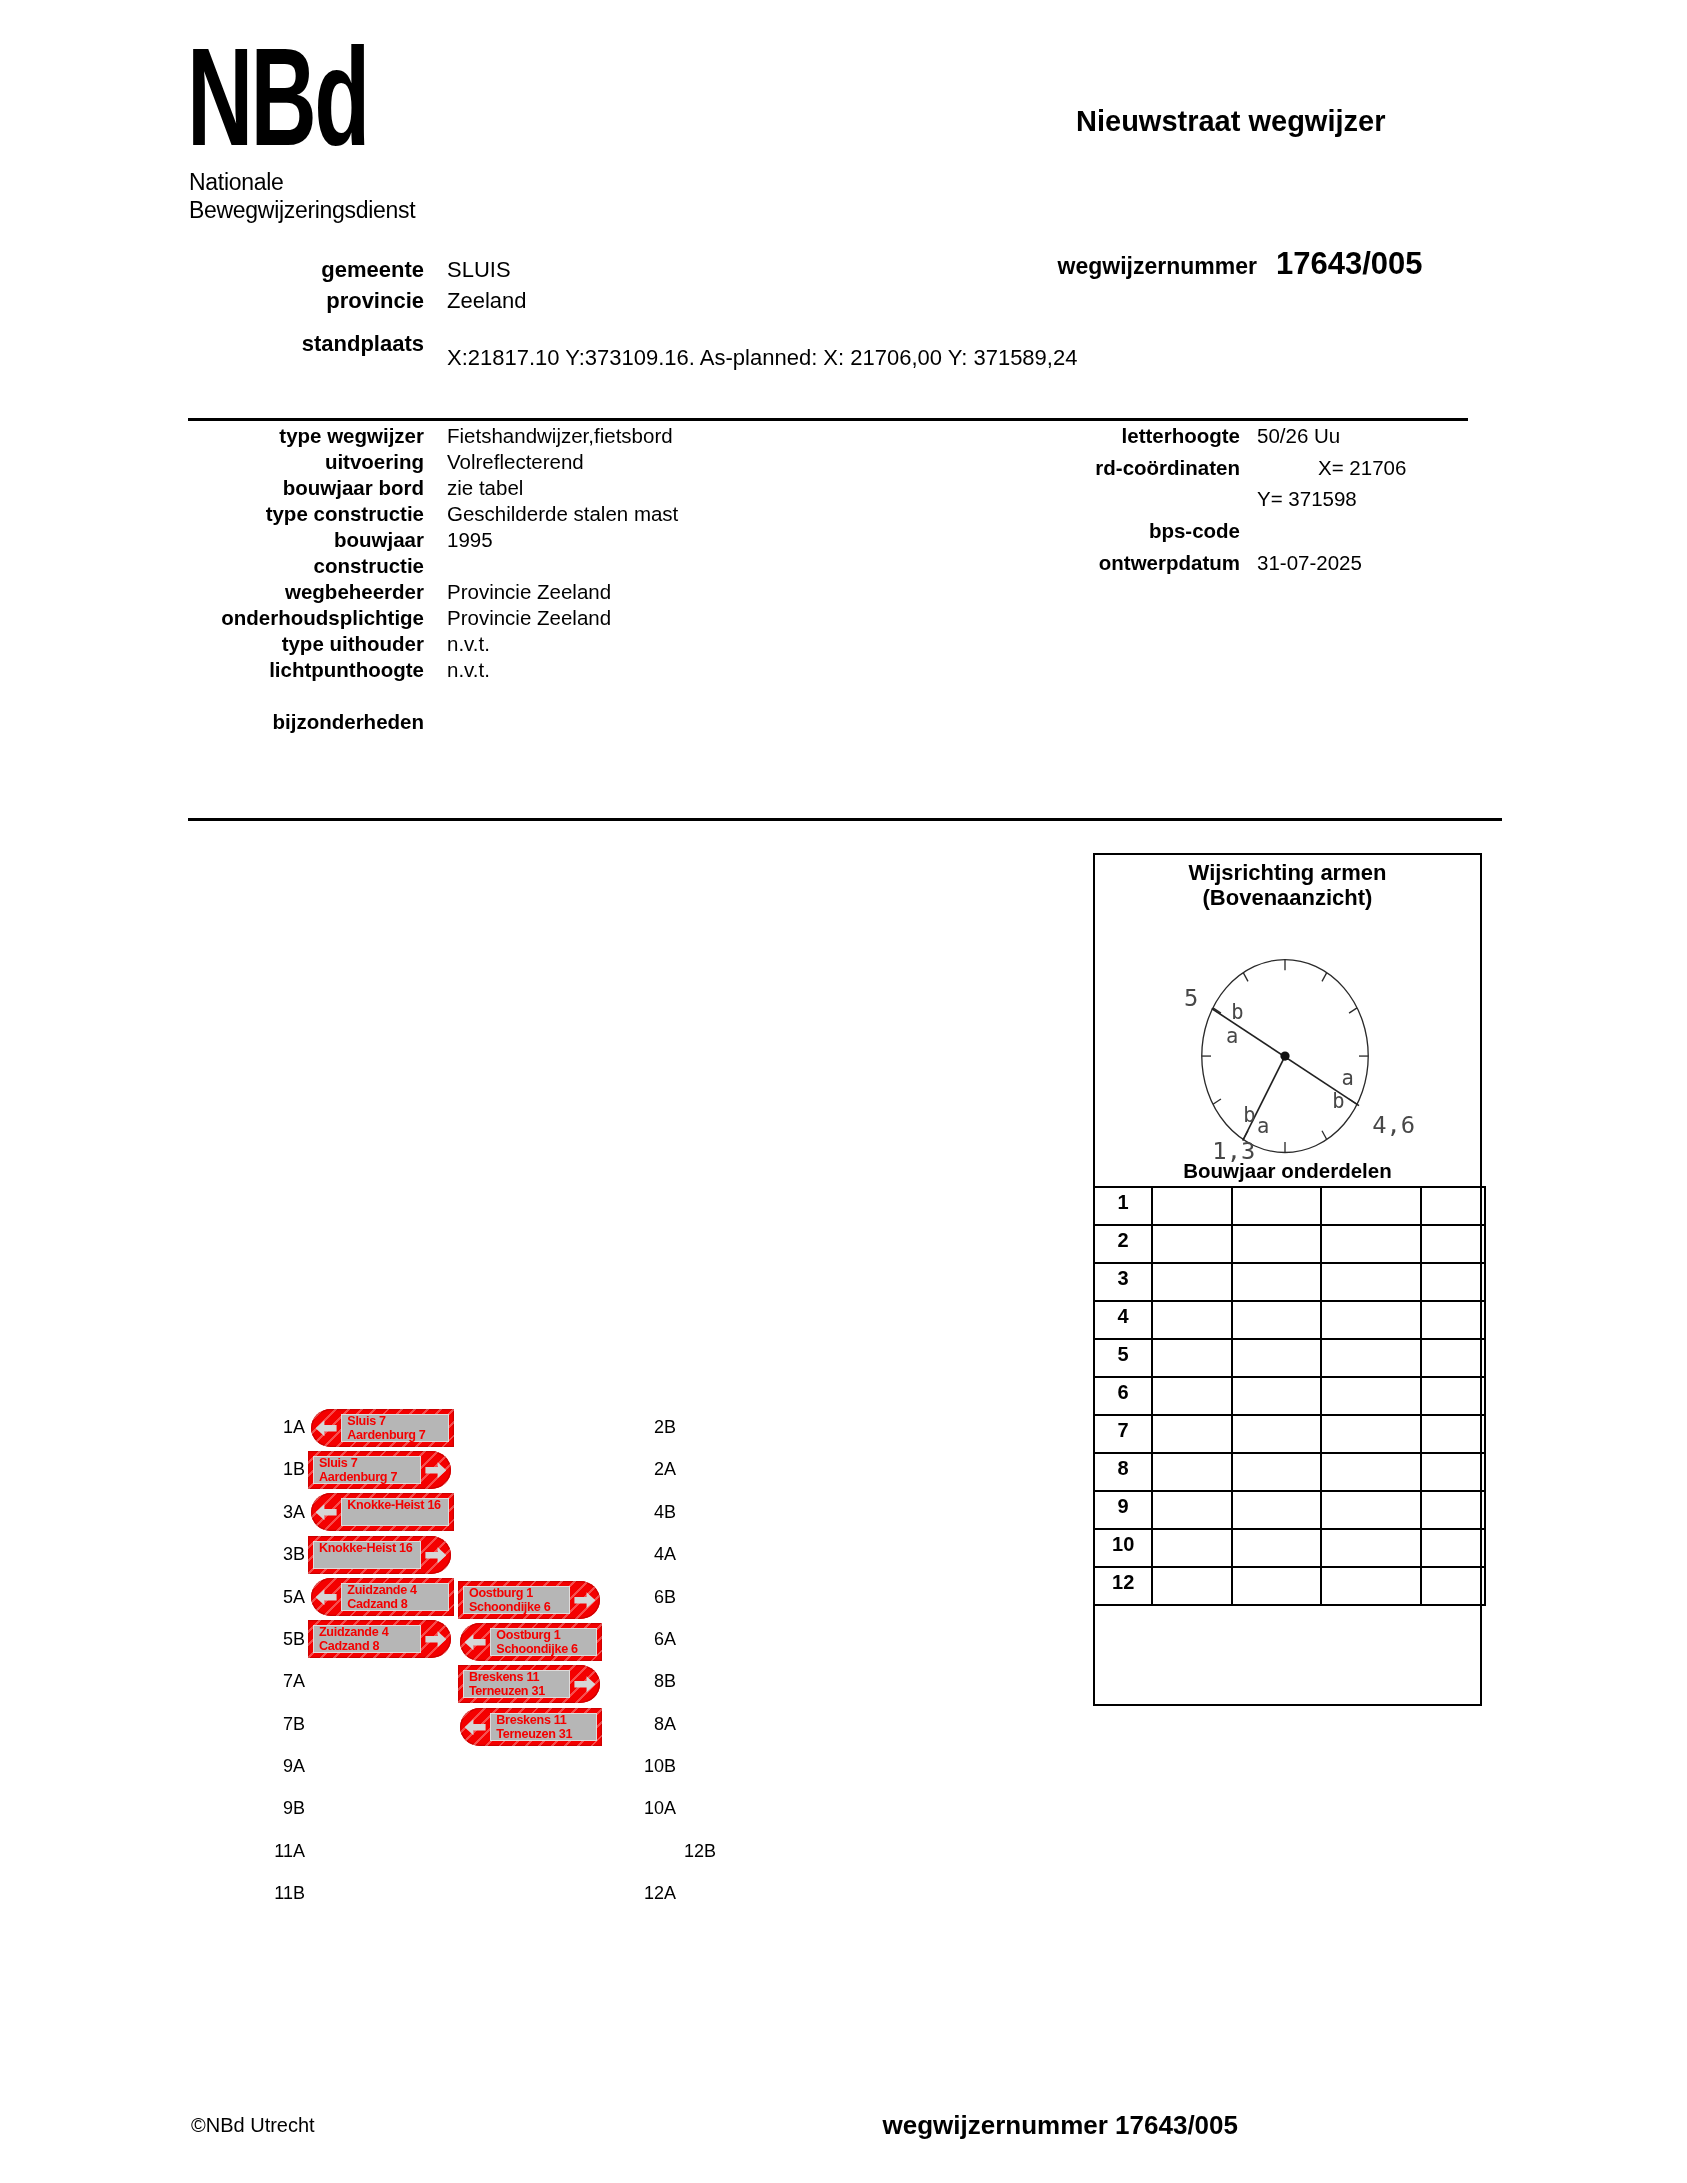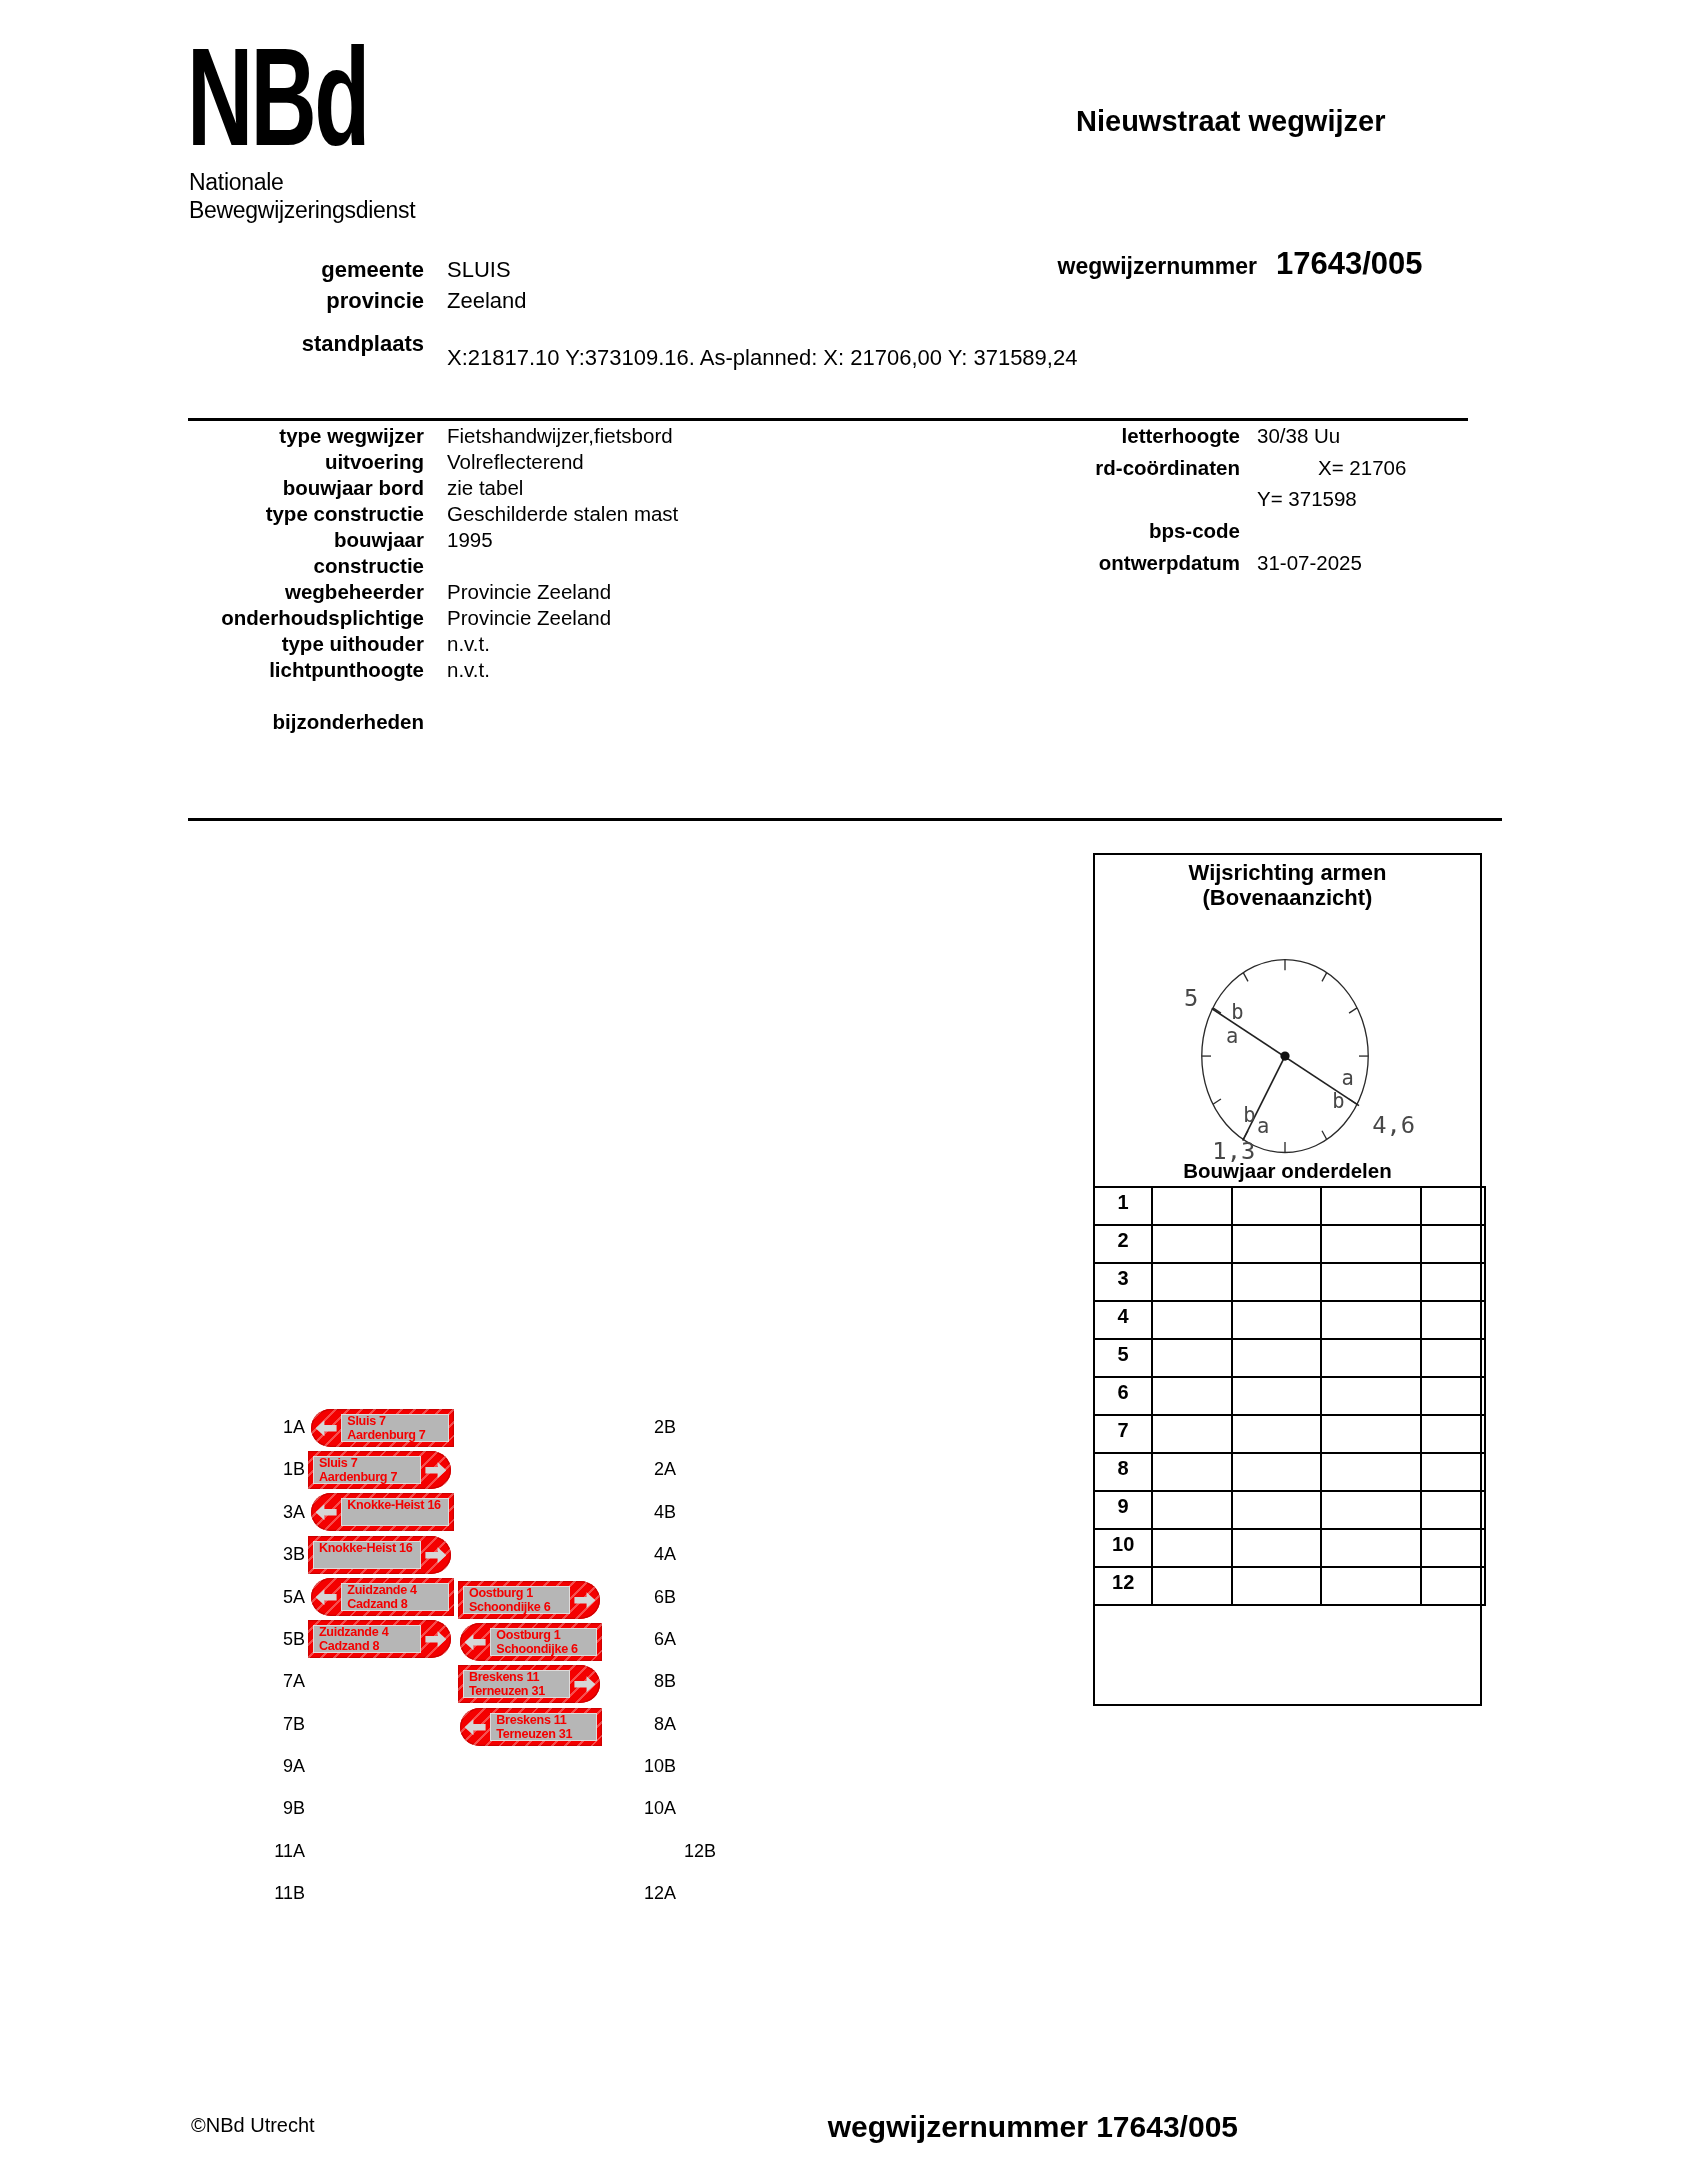--- a/index.html
+++ b/index.html
@@ -57,21 +57,21 @@
   .sign .sline.l2{top:14px;}
   .arrow{position:absolute;top:11.2px;width:21px;height:16px;background:#d6d6d6;}
   .arrow.a-left{left:4.6px;clip-path:polygon(0 50%, 42% 0, 42% 30%, 100% 30%, 100% 70%, 42% 70%, 42% 100%);}
   .arrow.a-right{right:4.6px;clip-path:polygon(100% 50%, 58% 0, 58% 30%, 0 30%, 0 70%, 58% 70%, 58% 100%);}
   .sign-label{font-size:18px;line-height:21px;}
   .sign-label.sl-left{left:218px;width:87px;text-align:right;}
   .sign-label.sl-right{left:590px;width:86px;text-align:right;}
 
   
   .footer-left{left:191px;top:2114px;font-size:20px;}
-  .footer-right{right:449px;top:2110px;font-size:30px;font-weight:bold;}
+  .footer-right{right:449px;top:2110px;font-size:26px;font-weight:bold;}
 </style>
 </head>
 <body>
 
 <div class="page">
 
   <div class="abs logo-main">NBd</div>
   <div class="abs logo-sub1">Nationale</div>
   <div class="abs logo-sub2">Bewegwijzeringsdienst</div>
   <div class="abs doc-title">Nieuwstraat wegwijzer</div>
@@ -103,21 +103,21 @@
   <div class="abs spec-value" style="left:447px;top:579px;">Provincie Zeeland</div>
   <div class="abs spec-label" style="left:146px;top:605px;">onderhoudsplichtige</div>
   <div class="abs spec-value" style="left:447px;top:605px;">Provincie Zeeland</div>
   <div class="abs spec-label" style="left:146px;top:631px;">type uithouder</div>
   <div class="abs spec-value" style="left:447px;top:631px;">n.v.t.</div>
   <div class="abs spec-label" style="left:146px;top:657px;">lichtpunthoogte</div>
   <div class="abs spec-value" style="left:447px;top:657px;">n.v.t.</div>
   <div class="abs spec-label" style="left:146px;top:709px;">bijzonderheden</div>
 
   <div class="abs spec-label" style="left:962px;top:423px;">letterhoogte</div>
-  <div class="abs spec-value" style="left:1257px;top:423px;">30/38 Uu</div>
+  <div class="abs spec-value" style="left:1257px;top:423px;">50/26 Uu</div>
   <div class="abs spec-label" style="left:962px;top:455px;">rd-coördinaten</div>
   <div class="abs spec-value" style="left:1318px;top:455px;">X= 21706</div>
   <div class="abs spec-label" style="left:962px;top:486px;"></div>
   <div class="abs spec-value" style="left:1257px;top:486px;">Y= 371598</div>
   <div class="abs spec-label" style="left:962px;top:518px;">bps-code</div>
   <div class="abs spec-value" style="left:1257px;top:518px;"></div>
   <div class="abs spec-label" style="left:962px;top:550px;">ontwerpdatum</div>
   <div class="abs spec-value" style="left:1257px;top:550px;">31-07-2025</div>
 
   <div class="abs hr2"></div>

